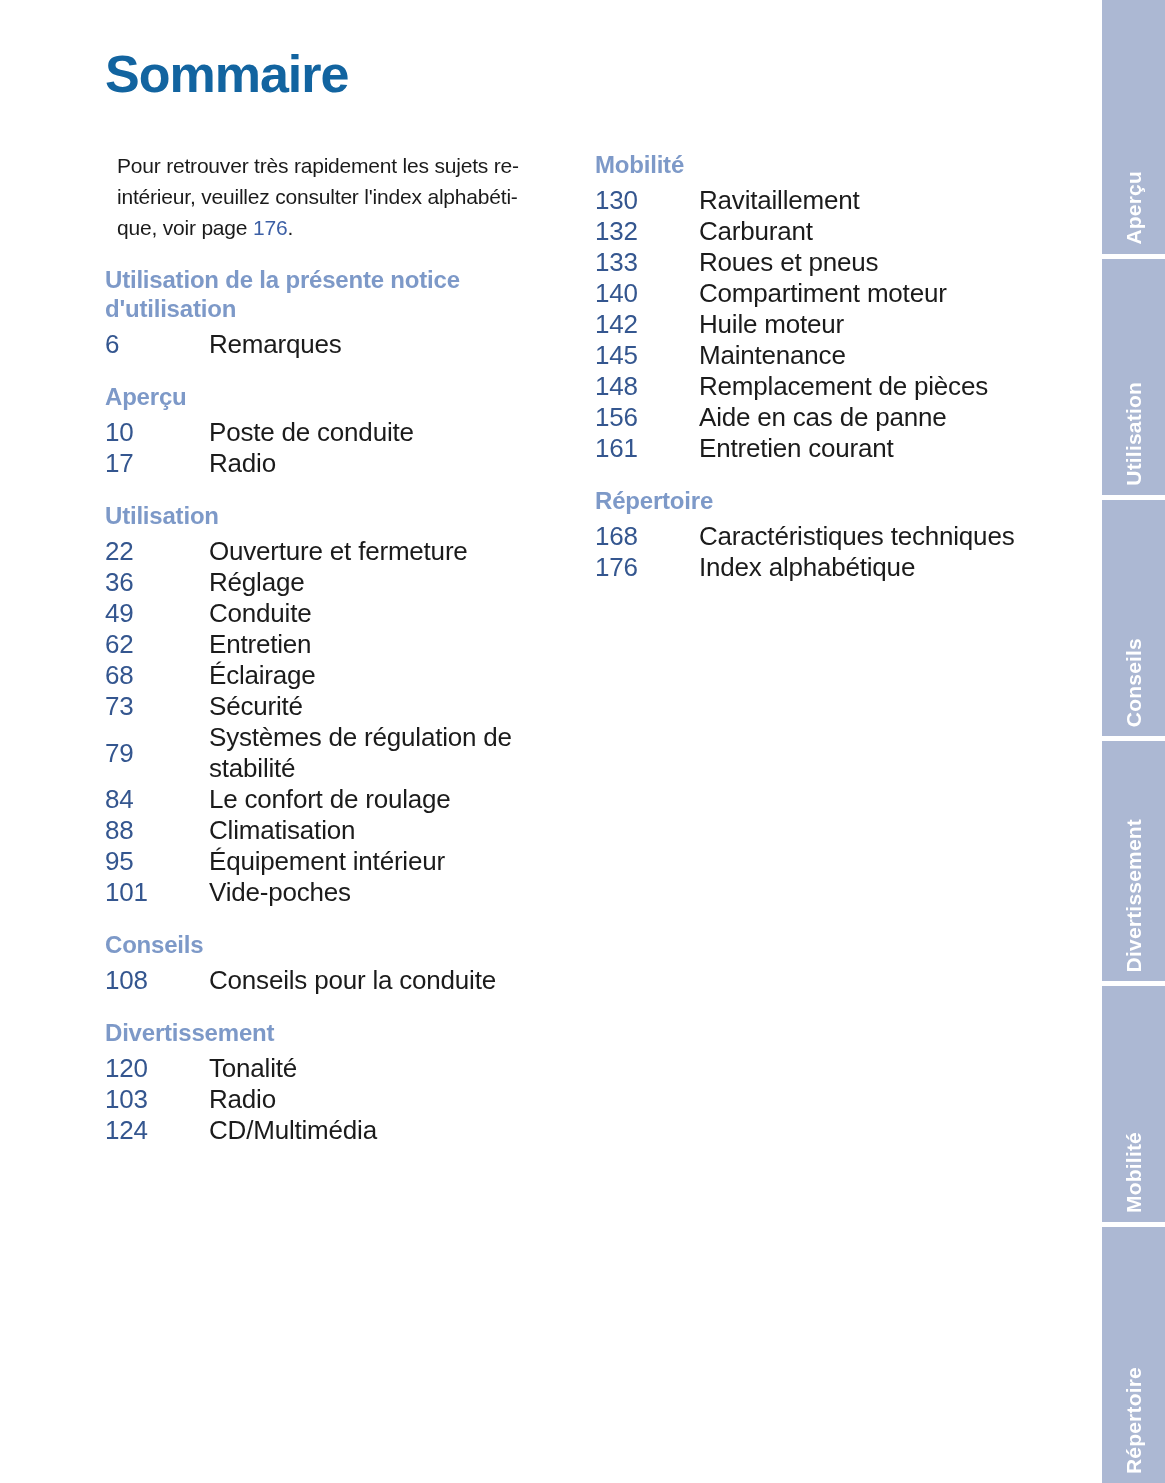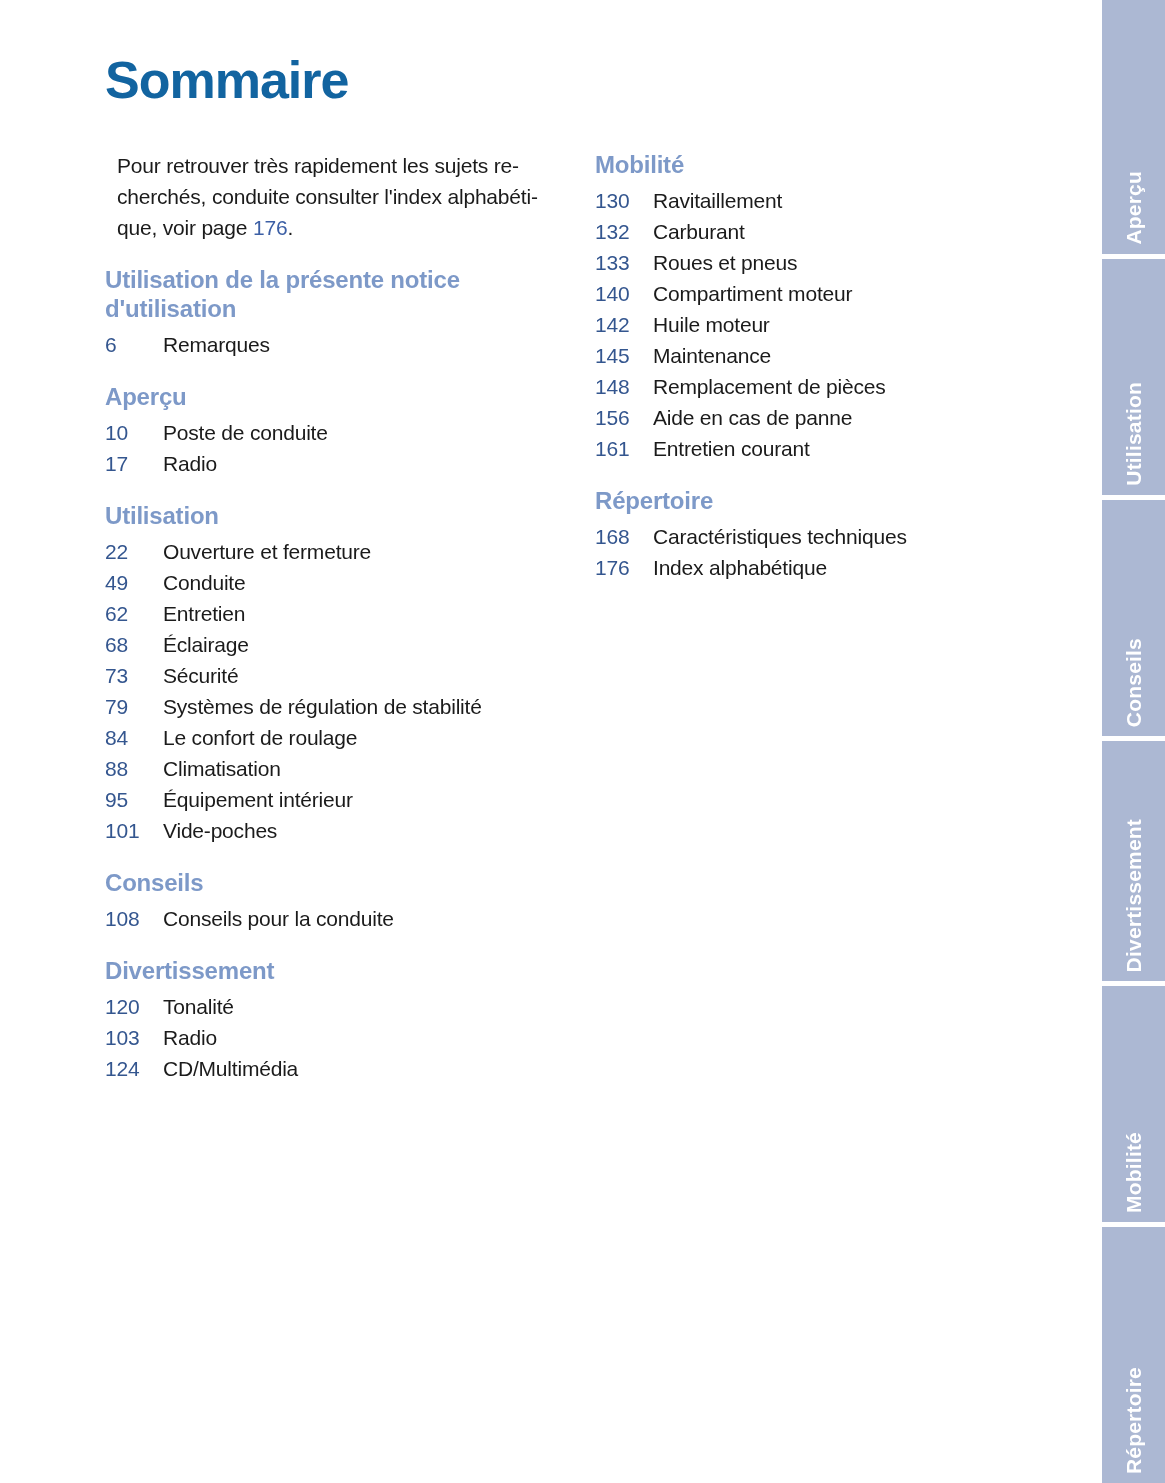--- a/index.html
+++ b/index.html
@@ -6,21 +6,21 @@
   .page{
     position:relative;
     width:1165px;height:1483px;
     background:#ffffff;
     font-family:"Liberation Sans","DejaVu Sans",sans-serif;
     overflow:hidden;
     margin:0 auto;
   }
   
   .title{
-    position:absolute;left:105px;top:50px;margin:0;
+    position:absolute;left:105px;top:44px;margin:0;
     font-size:52px;font-weight:bold;letter-spacing:-1px;
     color:#1264a0;
   }
   .col{position:absolute;top:150px;}
   .col-left{left:105px;width:480px;}
   .col-right{left:595px;width:472px;}
   .intro{
     margin:0 0 22px 12px;
     font-size:21px;line-height:31px;color:#1b1b1b;letter-spacing:-0.2px;
   }
@@ -29,23 +29,24 @@
   .sec{margin:0;}
   .sec + .sec{margin-top:22px;}
   .intro + .sec{margin-top:22px;}
   .sec h2{
     margin:0 0 6px 0;
     font-size:24px;line-height:29px;font-weight:bold;
     color:#7d99c8;letter-spacing:-0.2px;
   }
   .sec ul{list-style:none;margin:0;padding:0;}
   .sec li{
-    display:flex;align-items:flex-start;
-    font-size:21px;line-height:31px;letter-spacing:-0.2px;
+    display:flex;align-items:center;
+    font-size:26px;line-height:31px;letter-spacing:-0.2px;
     cursor:pointer;
+    gap:46px;
   }
   .sec .num{flex:0 0 58px;color:#34568f;}
   .sec .lbl{color:#1b1b1b;}
   
   .sidebar{
     position:absolute;top:0;right:0;width:63px;height:1483px;
   }
   .tab{
     position:relative;width:63px;margin-bottom:5px;
     background:#acb8d3;cursor:pointer;
@@ -62,21 +63,21 @@
 </head>
 <body>
 
 <div class="page">
 
   <h1 class="title">Sommaire</h1>
 
   <div class="col col-left">
     <p class="intro">
       <span class="iline">Pour retrouver très rapidement les sujets re-</span>
-      <span class="iline">cherchés, conduite consulter l'index alphabéti-</span>
+      <span class="iline">intérieur, veuillez consulter l'index alphabéti-</span>
       <span class="iline"><span>que, voir page </span><a class="plink">176</a><span>.</span></span>
     </p>
 
   <section class="sec">
         <h2>Utilisation de la présente notice d'utilisation</h2>
         <ul>
           <li>
             <span class="num">6</span>
             <span class="lbl">Remarques</span>
           </li>
@@ -96,20 +97,24 @@
         </ul>
       </section>
       <section class="sec">
         <h2>Utilisation</h2>
         <ul>
           <li>
             <span class="num">22</span>
             <span class="lbl">Ouverture et fermeture</span>
           </li>
           <li>
+            <span class="num">36</span>
+            <span class="lbl">Réglage</span>
+          </li>
+          <li>
             <span class="num">49</span>
             <span class="lbl">Conduite</span>
           </li>
           <li>
             <span class="num">62</span>
             <span class="lbl">Entretien</span>
           </li>
           <li>
             <span class="num">68</span>
             <span class="lbl">Éclairage</span>

